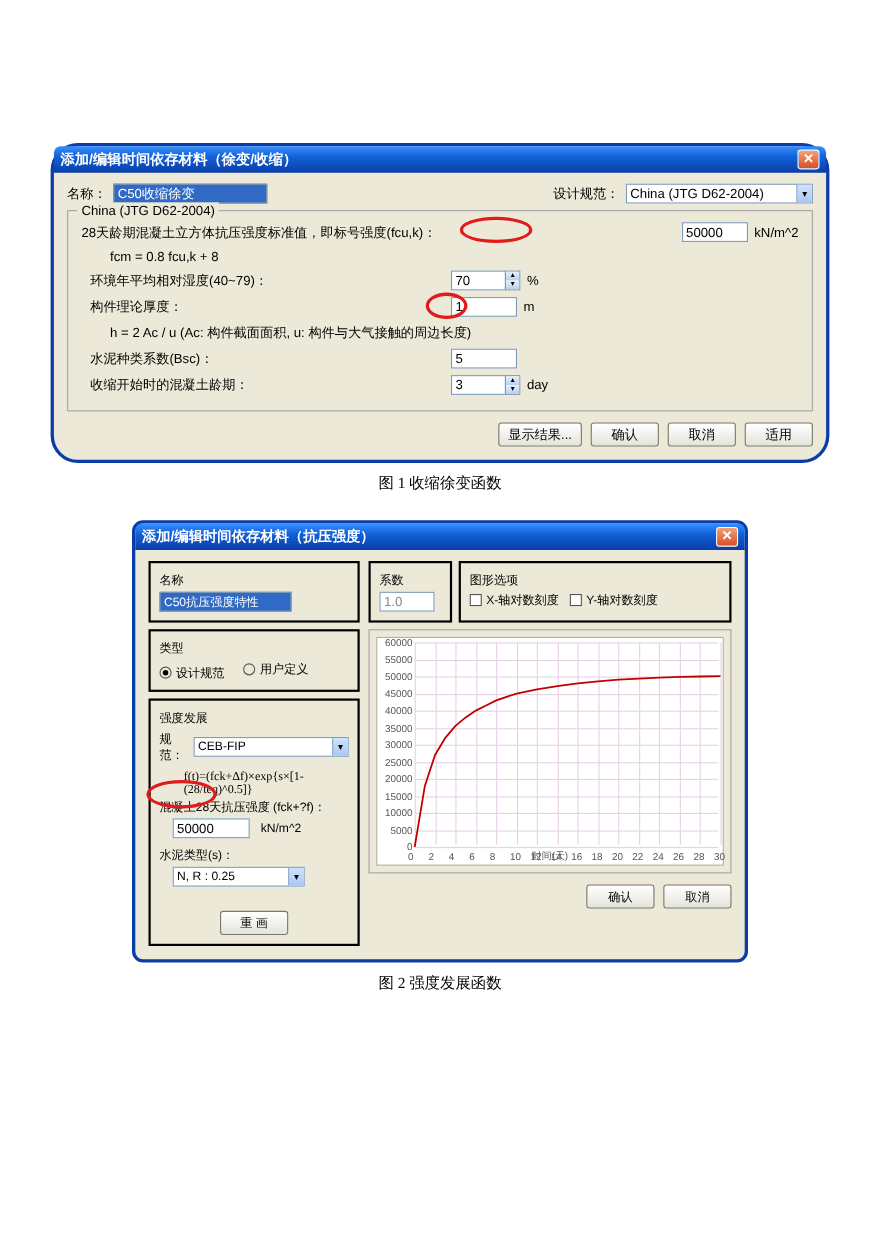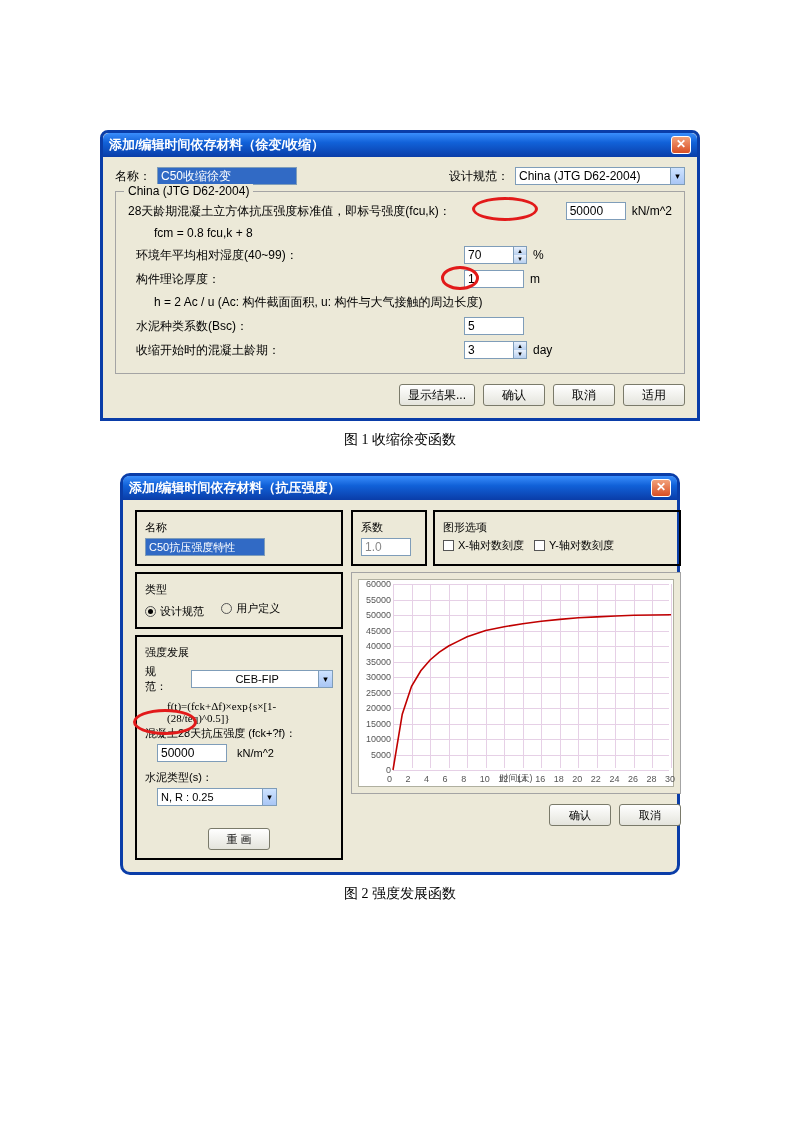--- a/index.html
+++ b/index.html
@@ -14,21 +14,21 @@
     padding-top: 130px;
     padding-bottom: 300px;
   }
   .dialog {
     border: 3px solid #0a3da8;
     border-radius: 8px 8px 0 0;
     background: #ece9d8;
     display: inline-block;
     margin: 0 auto;
   }
-  .dialog1 { width: 600px; }
+  .dialog1 { width: 708px; border-radius: 25px; }
   .dialog2 { width: 560px; border-radius: 10px; }
   .titlebar {
     background: linear-gradient(180deg, #3a8efc 0%, #1161d8 40%, #0a3da8 100%);
     color: #fff;
     font-weight: bold;
     font-size: 13px;
     padding: 4px 6px 4px 6px;
     display: flex;
     align-items: center;
     justify-content: space-between;
@@ -159,21 +159,21 @@
 
       <div class="row">
         <span class="lbl" style="flex:1;">28天龄期混凝土立方体抗压强度标准值，即标号强度(fcu,k)：</span>
         <span class="txtbox" style="width:60px;">50000</span>
         <span style="margin-left:6px;">kN/m^2</span>
       </div>
       <div class="row" style="padding-left:26px;">
         <span>fcm = 0.8 fcu,k + 8</span>
       </div>
       <div class="row">
-        <span class="lbl" style="width:330px;padding-left:8px;">环境年平均相对湿度(40~99)：</span>
+        <span class="lbl" style="width:330px;padding-left:8px;">环境年平均相对湿度(40~79)：</span>
         <span class="txtbox" style="width:50px;">70</span>
         <span class="spinbtns">
             <div>▴</div>
             <div>▾</div>
           </span>
         <span style="margin-left:6px;">%</span>
       </div>
       <div class="row">
         <span class="lbl" style="width:330px;padding-left:8px;">构件理论厚度：</span>
         <span class="txtbox" style="width:60px;">1</span>
@@ -235,21 +235,21 @@
             <span class="radio small">
                 <span class="dot"></span>
                 <span>用户定义</span>
               </span>
           </div>
         </div>
         <div class="panel" style="position:relative;">
           <div class="small">强度发展</div>
           <div class="row small" style="margin-top:4px;">
             <span>规范：</span>
-            <span class="combo small" style="width:150px;margin-left:16px;padding-left:40px;">
+            <span class="combo small" style="width:150px;margin-left:0;">
               <span class="cval">CEB-FIP</span>
               <span class="arrow">▾</span>
             </span>
           </div>
           <div class="small" style="margin:4px 0 2px 22px;font-family:'Times New Roman',serif;">f(t)=(fck+Δf)×exp{s×[1-(28/teq)^0.5]}</div>
           <div class="small">混凝土28天抗压强度 (fck+?f)：</div>
           <div class="row small" style="margin-left:12px;margin-top:3px;">
             <span class="txtbox" style="width:70px;">50000</span>
             <span style="margin-left:10px;">kN/m^2</span>
           </div>

